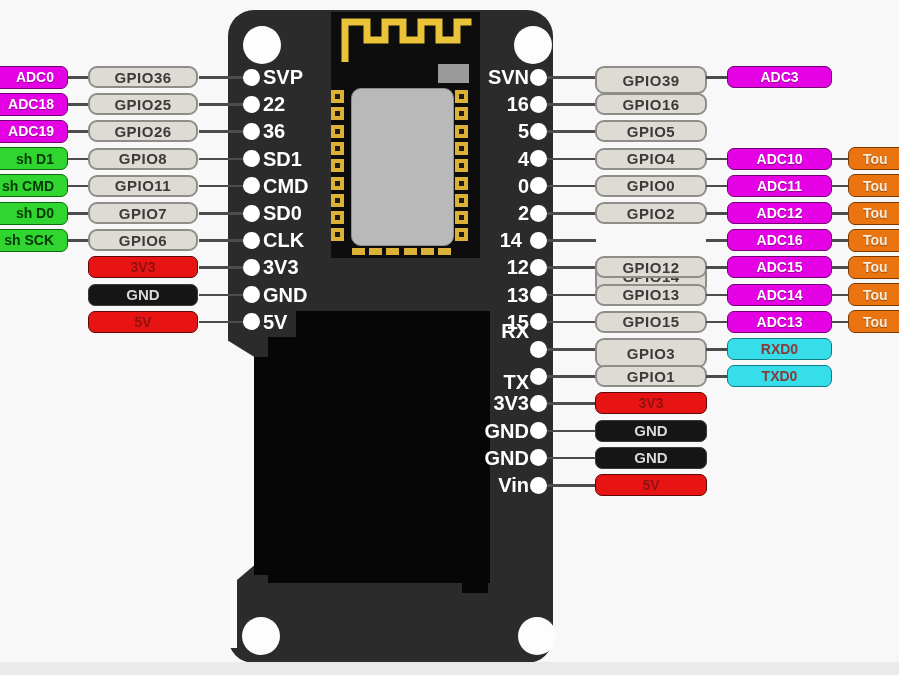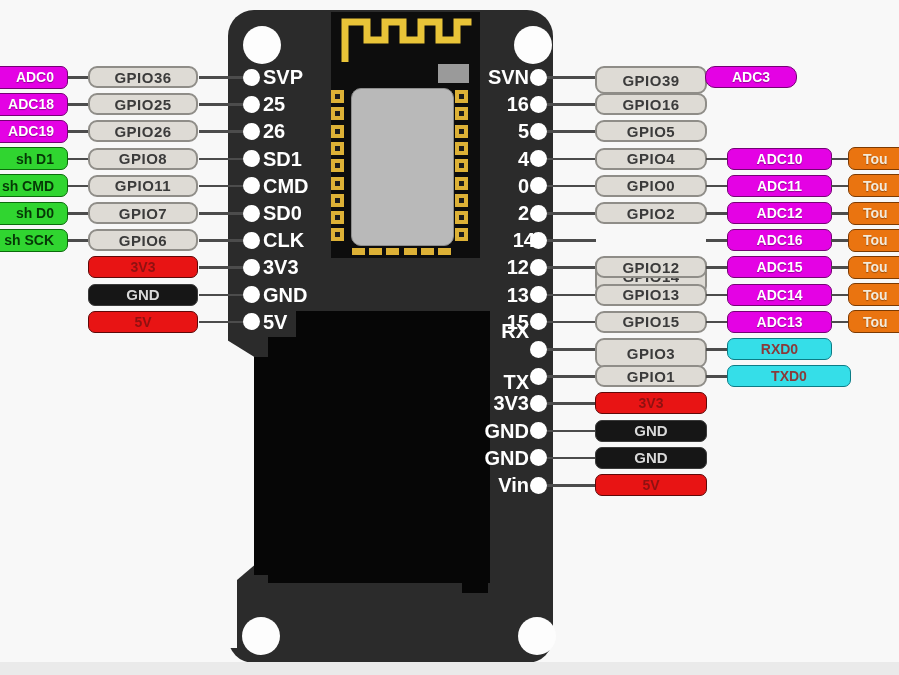--- a/index.html
+++ b/index.html
@@ -101,27 +101,27 @@
       <div class="line" style="left: 66px; top: 76px; width: 23px;"></div>
       <div class="box b-adc cut-left" style="left: -44px; top: 65.5px; width: 112px; height: 23px;">ADC0</div>
       <div class="box b-gpio" style="left: 88px; top: 66px; width: 110px; height: 22px;">GPIO36</div>
       <div class="pin-hole" style="left: 243px; top: 68.5px;"></div>
       <div class="pin-label" style="left: 263px; top: 65px;">SVP</div>
       <div class="line" style="left: 199px; top: 103.2px; width: 49px;"></div>
       <div class="line" style="left: 66px; top: 103.2px; width: 23px;"></div>
       <div class="box b-adc cut-left" style="left: -44px; top: 92.7px; width: 112px; height: 23px;">ADC18</div>
       <div class="box b-gpio" style="left: 88px; top: 93.2px; width: 110px; height: 22px;">GPIO25</div>
       <div class="pin-hole" style="left: 243px; top: 95.7px;"></div>
-      <div class="pin-label" style="left: 263px; top: 92.2px;">25</div>
+      <div class="pin-label" style="left: 263px; top: 92.2px;">22</div>
       <div class="line" style="left: 199px; top: 130.4px; width: 49px;"></div>
       <div class="line" style="left: 66px; top: 130.4px; width: 23px;"></div>
       <div class="box b-adc cut-left" style="left: -44px; top: 119.9px; width: 112px; height: 23px;">ADC19</div>
       <div class="box b-gpio" style="left: 88px; top: 120.4px; width: 110px; height: 22px;">GPIO26</div>
       <div class="pin-hole" style="left: 243px; top: 122.9px;"></div>
-      <div class="pin-label" style="left: 263px; top: 119.4px;">26</div>
+      <div class="pin-label" style="left: 263px; top: 119.4px;">36</div>
       <div class="line" style="left: 199px; top: 157.6px; width: 49px;"></div>
       <div class="line" style="left: 66px; top: 157.6px; width: 23px;"></div>
       <div class="box b-flash cut-left" style="left: -44px; top: 147.1px; width: 112px; height: 23px;">sh D1</div>
       <div class="box b-gpio" style="left: 88px; top: 147.6px; width: 110px; height: 22px;">GPIO8</div>
       <div class="pin-hole" style="left: 243px; top: 150.1px;"></div>
       <div class="pin-label" style="left: 263px; top: 146.6px;">SD1</div>
       <div class="line" style="left: 199px; top: 184.8px; width: 49px;"></div>
       <div class="line" style="left: 66px; top: 184.8px; width: 23px;"></div>
       <div class="box b-flash cut-left" style="left: -44px; top: 174.3px; width: 112px; height: 23px;">sh CMD</div>
       <div class="box b-gpio" style="left: 88px; top: 174.8px; width: 110px; height: 22px;">GPIO11</div>
@@ -149,21 +149,21 @@
       <div class="pin-label" style="left: 263px; top: 282.6px;">GND</div>
       <div class="line" style="left: 199px; top: 320.8px; width: 49px;"></div>
       <div class="box b-red" style="left: 88px; top: 310.8px; width: 110px; height: 22px;">5V</div>
       <div class="pin-hole" style="left: 243px; top: 313.3px;"></div>
       <div class="pin-label" style="left: 263px; top: 309.8px;">5V</div>
       <div class="line" style="left: 542px; top: 76px; width: 54px;"></div>
       <div class="box b-gpio" style="left: 595px; top: 66px; width: 112px; height: 28px;">GPIO39</div>
       <div class="pin-hole" style="left: 530px; top: 68.5px;"></div>
       <div class="pin-label right" style="left: 430px; top: 65px; width: 99px;">SVN</div>
       <div class="line" style="left: 706px; top: 76px; width: 22px;"></div>
-      <div class="box b-adc" style="left: 705px; top: 66px; width: 92px; height: 22px; border-radius: 10px;">ADC3</div>
+      <div class="box b-adc" style="left: 727px; top: 66px; width: 105px; height: 22px;">ADC3</div>
       <div class="line" style="left: 542px; top: 103.2px; width: 54px;"></div>
       <div class="box b-gpio" style="left: 595px; top: 93.2px; width: 112px; height: 22px;">GPIO16</div>
       <div class="pin-hole" style="left: 530px; top: 95.7px;"></div>
       <div class="pin-label right" style="left: 430px; top: 92.2px; width: 99px;">16</div>
       <div class="line" style="left: 542px; top: 130.4px; width: 54px;"></div>
       <div class="box b-gpio" style="left: 595px; top: 120.4px; width: 112px; height: 22px;">GPIO5</div>
       <div class="pin-hole" style="left: 530px; top: 122.9px;"></div>
       <div class="pin-label right" style="left: 430px; top: 119.4px; width: 99px;">5</div>
       <div class="line" style="left: 542px; top: 157.6px; width: 54px;"></div>
       <div class="box b-gpio" style="left: 595px; top: 147.6px; width: 112px; height: 22px;">GPIO4</div>
@@ -185,21 +185,21 @@
       <div class="box b-gpio" style="left: 595px; top: 202px; width: 112px; height: 22px;">GPIO2</div>
       <div class="pin-hole" style="left: 530px; top: 204.5px;"></div>
       <div class="pin-label right" style="left: 430px; top: 201px; width: 99px;">2</div>
       <div class="line" style="left: 706px; top: 212px; width: 22px;"></div>
       <div class="box b-adc" style="left: 727px; top: 202px; width: 105px; height: 22px;">ADC12</div>
       <div class="line" style="left: 831px; top: 212px; width: 18px;"></div>
       <div class="box b-orange cut-right" style="left: 848px; top: 201.5px; width: 64px; height: 23px;">Tou</div>
       <div class="line" style="left: 542px; top: 239.2px; width: 54px;"></div>
       <div class="box b-gpio" style="left: 595px; top: 229.2px; width: 112px; height: 38px; margin-top: 28px;">GPIO14</div>
       <div class="pin-hole" style="left: 530px; top: 231.7px;"></div>
-      <div class="pin-label right" style="left: 436px; top: 228.2px; width: 99px;">14</div>
+      <div class="pin-label right" style="left: 423px; top: 228.2px; width: 99px;">14</div>
       <div class="line" style="left: 706px; top: 239.2px; width: 22px;"></div>
       <div class="box b-adc" style="left: 727px; top: 229.2px; width: 105px; height: 22px;">ADC16</div>
       <div class="line" style="left: 831px; top: 239.2px; width: 18px;"></div>
       <div class="box b-orange cut-right" style="left: 848px; top: 228.7px; width: 64px; height: 23px;">Tou</div>
       <div class="line" style="left: 542px; top: 266.4px; width: 54px;"></div>
       <div class="box b-gpio" style="left: 595px; top: 256.4px; width: 112px; height: 22px;">GPIO12</div>
       <div class="pin-hole" style="left: 530px; top: 258.9px;"></div>
       <div class="pin-label right" style="left: 430px; top: 255.4px; width: 99px;">12</div>
       <div class="line" style="left: 706px; top: 266.4px; width: 22px;"></div>
       <div class="box b-adc" style="left: 727px; top: 256.4px; width: 105px; height: 22px;">ADC15</div>
@@ -225,21 +225,21 @@
       <div class="box b-gpio" style="left: 595px; top: 338px; width: 112px; height: 30px;">GPIO3</div>
       <div class="pin-hole" style="left: 530px; top: 340.5px;"></div>
       <div class="pin-label right" style="left: 430px; top: 319px; width: 99px;">RX</div>
       <div class="line" style="left: 706px; top: 348px; width: 22px;"></div>
       <div class="box b-cyan" style="left: 727px; top: 338px; width: 105px; height: 22px;">RXD0</div>
       <div class="line" style="left: 542px; top: 375.2px; width: 54px;"></div>
       <div class="box b-gpio" style="left: 595px; top: 365.2px; width: 112px; height: 22px;">GPIO1</div>
       <div class="pin-hole" style="left: 530px; top: 367.7px;"></div>
       <div class="pin-label right" style="left: 430px; top: 370px; width: 99px;">TX</div>
       <div class="line" style="left: 706px; top: 375.2px; width: 22px;"></div>
-      <div class="box b-cyan" style="left: 727px; top: 365.2px; width: 124px; height: 22px;">TXD0</div>
+      <div class="box b-cyan" style="left: 727px; top: 365.2px; width: 105px; height: 22px;">TXD0</div>
       <div class="line" style="left: 542px; top: 402.4px; width: 54px;"></div>
       <div class="box b-red" style="left: 595px; top: 392.4px; width: 112px; height: 22px;">3V3</div>
       <div class="pin-hole" style="left: 530px; top: 394.9px;"></div>
       <div class="pin-label right" style="left: 430px; top: 391.4px; width: 99px;">3V3</div>
       <div class="line" style="left: 542px; top: 429.6px; width: 54px;"></div>
       <div class="box b-black" style="left: 595px; top: 419.6px; width: 112px; height: 22px;">GND</div>
       <div class="pin-hole" style="left: 530px; top: 422.1px;"></div>
       <div class="pin-label right" style="left: 430px; top: 418.6px; width: 99px;">GND</div>
       <div class="line" style="left: 542px; top: 456.8px; width: 54px;"></div>
       <div class="box b-black" style="left: 595px; top: 446.8px; width: 112px; height: 22px;">GND</div>

